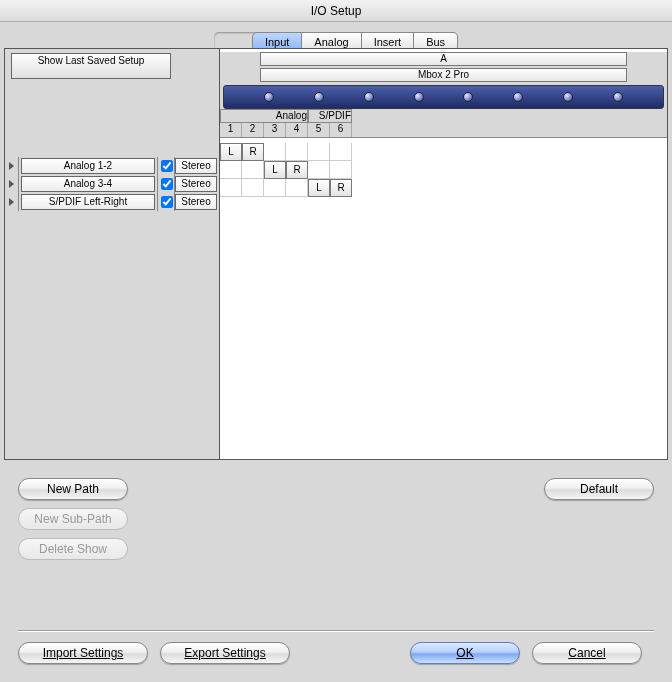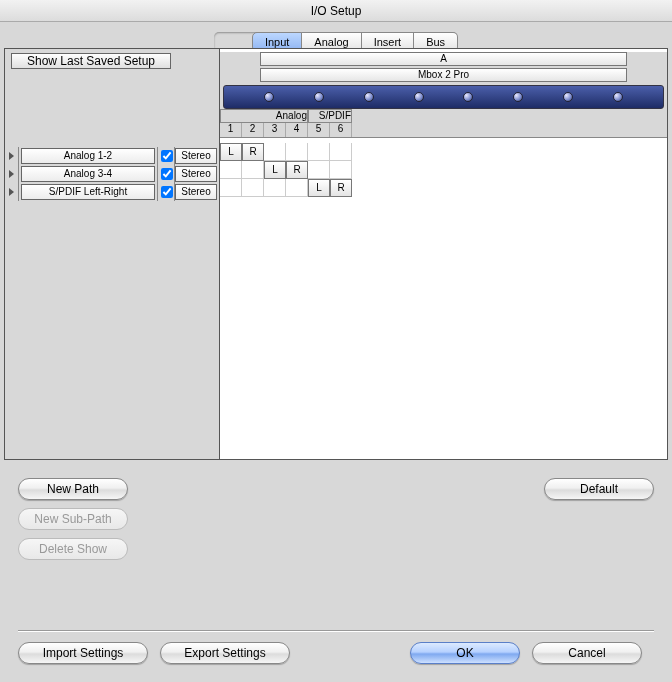--- a/index.html
+++ b/index.html
@@ -15,21 +15,21 @@
                 font-size:11px; padding:2px 12px; height:20px; line-height:14px; cursor:pointer; }
   .seg button + button { border-left:none; }
   .seg button.active { background:linear-gradient(#bcd7ff,#8fb4f2); color:#000;margin-left:38px; }
   .seg button:first-child { border-top-left-radius:5px; border-bottom-left-radius:5px; }
   .seg button:last-child  { border-top-right-radius:5px; border-bottom-right-radius:5px; }
 
   .content { position:absolute; left:4px; right:4px; top:48px; height:412px; display:flex; }
   .left  { width:215px; border:1px solid #555; background:#d8d8d8; border-right:none; }
   .right { flex:1; border:1px solid #555; background:#fff; position:relative; overflow:hidden; }
 
-  .show-last { margin:4px 6px; width:160px; height:16px; font-size:12px;
+  .show-last { margin:4px 6px; width:160px; height:26px; font-size:10px;
                border:1px solid #666; background:linear-gradient(#fefefe,#e0e0e0);
                text-align:center; line-height:14px; cursor:pointer; }
 
   .hdr { border-bottom:1px solid #888; background:#d8d8d8; font-size:10px; }
   .dev-label { text-align:center; border:1px solid #777; margin:3px 40px 0; height:14px;
                line-height:12px; background:linear-gradient(#fff,#e6e6e6); }
   .dev-image { margin:3px 3px 0; height:24px; border:1px solid #334; border-radius:3px;
                background:linear-gradient(#4b5faa,#1e2c66); display:flex; align-items:center;
                justify-content:space-evenly; }
   .knob { width:10px; height:10px; border-radius:50%; background:radial-gradient(circle at 30% 30%, #e8e8ff, #7788cc 60%, #334 100%); border:1px solid #223; }
@@ -64,21 +64,21 @@
               background:linear-gradient(#ffffff 0%,#f0f0f0 45%,#dcdcdc 55%,#f6f6f6 100%);
               box-shadow:0 1px 1px rgba(0,0,0,.25); text-align:center; line-height:18px; }
   .aqua-btn.dis { color:#999; border-color:#bbb; background:linear-gradient(#f6f6f6,#e8e8e8);
                   box-shadow:none; cursor:default; }
   .default-btn-wrap { position:absolute; right:18px; top:478px; }
 
   .hr { position:absolute; left:18px; right:18px; top:630px; height:0;
         border-top:1px solid #999; border-bottom:1px solid #fff; }
 
   .btm { position:absolute; left:18px; right:18px; top:642px; display:flex; align-items:center; }
-  .btm .aqua-btn { display:inline-block; margin:0 12px 0 0; width:130px; }
+  .btm .aqua-btn { display:inline-block; margin:0 12px 0 0; width:130px;text-decoration:underline; }
   .btm .spacer { flex:1; }
   .ok-btn { background:linear-gradient(#dceaff 0%,#b6d1ff 45%,#7fa9f0 55%,#cde0ff 100%) !important;
             border-color:#5a7fc8 !important; width:80px !important; }
   .cancel-btn { width:80px !important; }
 </style>
 </head>
 <body>
 
 <div class="titlebar">I/O Setup</div>
 

